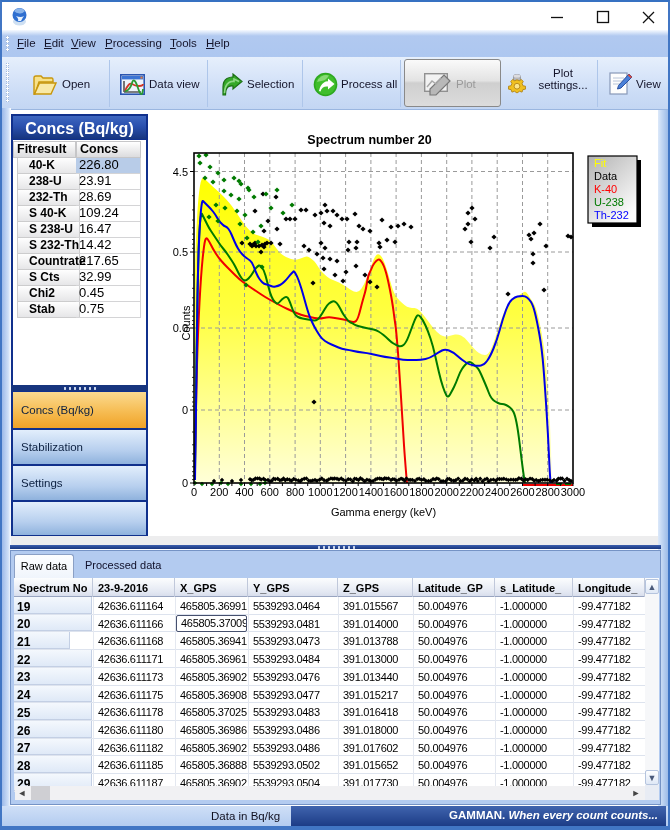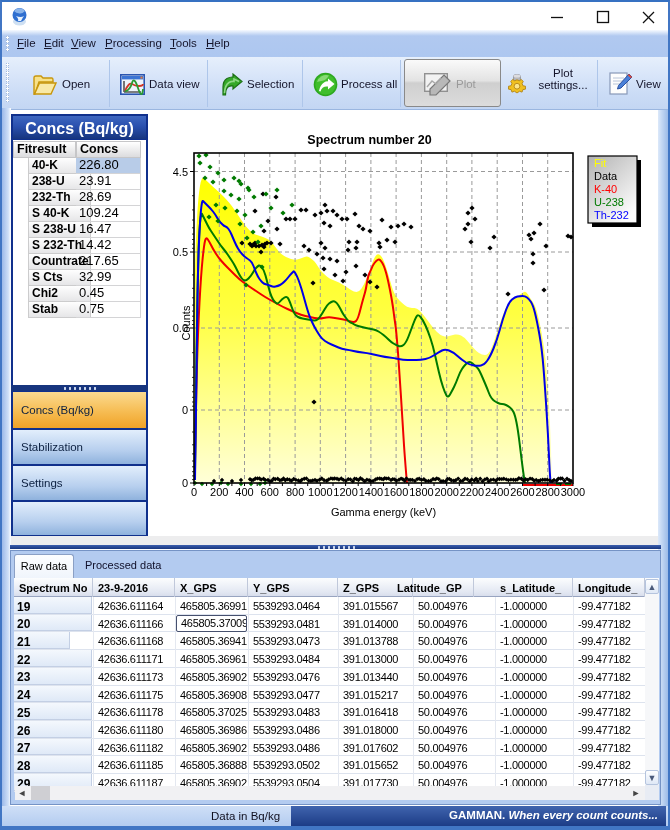--- a/index.html
+++ b/index.html
@@ -14,21 +14,21 @@
 #toolbar {left:2px;top:57px;width:666px;height:53px;background:linear-gradient(#e6effc,#cbdcf6 70%,#c3d6f3);border-bottom:1px solid #9ab6e0}
 .grip {width:4px;background-image:radial-gradient(circle at 1.5px 1.5px,#fff 1px,#9fb8dd 1.4px,transparent 1.6px);background-size:4px 4px}
 .tbtn {top:60px;height:47px;border-right:1px solid #aec6ea;}
 .tlabel {font-size:11.5px;color:#14142a;position:absolute}
 
 #lpanel {left:11px;top:114px;width:137px;height:422px;background:#fff;border:2px solid #10308c}
 #lhead {left:11px;top:114px;width:137px;height:26px;background:linear-gradient(#3e67c0,#2a50ae 45%,#17357e);color:#fff;font-weight:bold;font-size:16px;text-align:center;line-height:25px;border:2px solid #10308c;border-bottom:1px solid #10308c}
 .lhrow {left:13px;top:141px;width:128px;height:16.5px}
 .lh {position:absolute;top:0;height:16.5px;background:linear-gradient(#fff,#dcdcde);border:1px solid #c6c6c8;font-weight:bold;font-size:12.5px;padding-left:3px;line-height:15px}
 .lrow {position:absolute;left:13px;width:128px;height:16px}
-.lc1 {position:absolute;left:15px;width:63px;height:16px;background:linear-gradient(#fefefe,#e6e6e8);border:1px solid #cccccd;border-top:none;font-weight:bold;font-size:12px;padding-left:3px;line-height:14.5px}
+.lc1 {position:absolute;left:4px;width:63px;height:16px;background:linear-gradient(#fefefe,#e6e6e8);border:1px solid #cccccd;border-top:none;font-weight:bold;font-size:12px;padding-left:11px;line-height:14.5px}
 .lc2 {position:absolute;left:63px;width:65px;height:16px;border-right:1px solid #d4d4d6;border-bottom:1px solid #d4d4d6;font-size:13px;padding-left:3px;line-height:14px}
 #lsplit {left:11px;top:385px;width:137px;height:6px;background:#17357e}
 .sbtn {left:11px;width:137px;border:2px solid #10308c;border-top-width:1px;border-bottom-width:1px;font-size:11.5px;color:#0c2040;padding-left:8px;display:flex;align-items:center}
 
 #chartbg {left:148px;top:110px;width:510px;height:435px;background:#fff}
 #chartgray {left:11px;top:536px;width:647px;height:9px;background:#ededee}
 #rmargin {left:658px;top:110px;width:10px;height:696px;background:linear-gradient(90deg,#dce9fa,#9cbbe8)}
 #lmargin {left:2px;top:108px;width:9px;height:698px;background:linear-gradient(90deg,#9cb9e9,#cfe0f8 70%,#fff)}
 #hsplit {left:10px;top:545px;width:651px;height:4px;background:linear-gradient(#3c5fae,#17357e)}
 .gripdots {position:absolute;height:3px;background-image:radial-gradient(circle at 2px 1.5px,#cdd8ee 1.1px,transparent 1.3px);background-size:5px 3px}
@@ -781,21 +781,21 @@
 <div class="cline" style="left:413px"></div>
 <div class="cline" style="left:495px"></div>
 <div class="cline" style="left:573px"></div>
 <div class="cline" style="left:645px"></div>
 <div class="abs" id="bheader">
     <div class="hc" style="left:0px;width:79px">Spectrum No</div>
     <div class="hc" style="left:79px;width:82px">23-9-2016</div>
     <div class="hc" style="left:161px;width:73px">X_GPS</div>
     <div class="hc" style="left:234px;width:90px">Y_GPS</div>
     <div class="hc" style="left:324px;width:75px">Z_GPS</div>
-    <div class="hc" style="left:378px;width:82px">Latitude_GP</div>
+    <div class="hc" style="left:399px;width:82px">Latitude_GP</div>
     <div class="hc" style="left:481px;width:78px">s_Latitude_</div>
     <div class="hc" style="left:559px;width:72px">Longitude_</div>
   </div>
 <div class="abs" id="vscroll"></div>
 <div class="abs sarrow" style="left:645px;top:579px">▲</div>
 <div class="abs sarrow" style="left:645px;top:770px">▼</div>
 <div class="abs" id="hscroll">
     <div class="abs" id="hthumb"></div>
   </div>
 <div class="abs" style="left:15px;top:786px;width:14px;height:14px;font-size:9px;color:#444;text-align:center;line-height:14px">◄</div>

